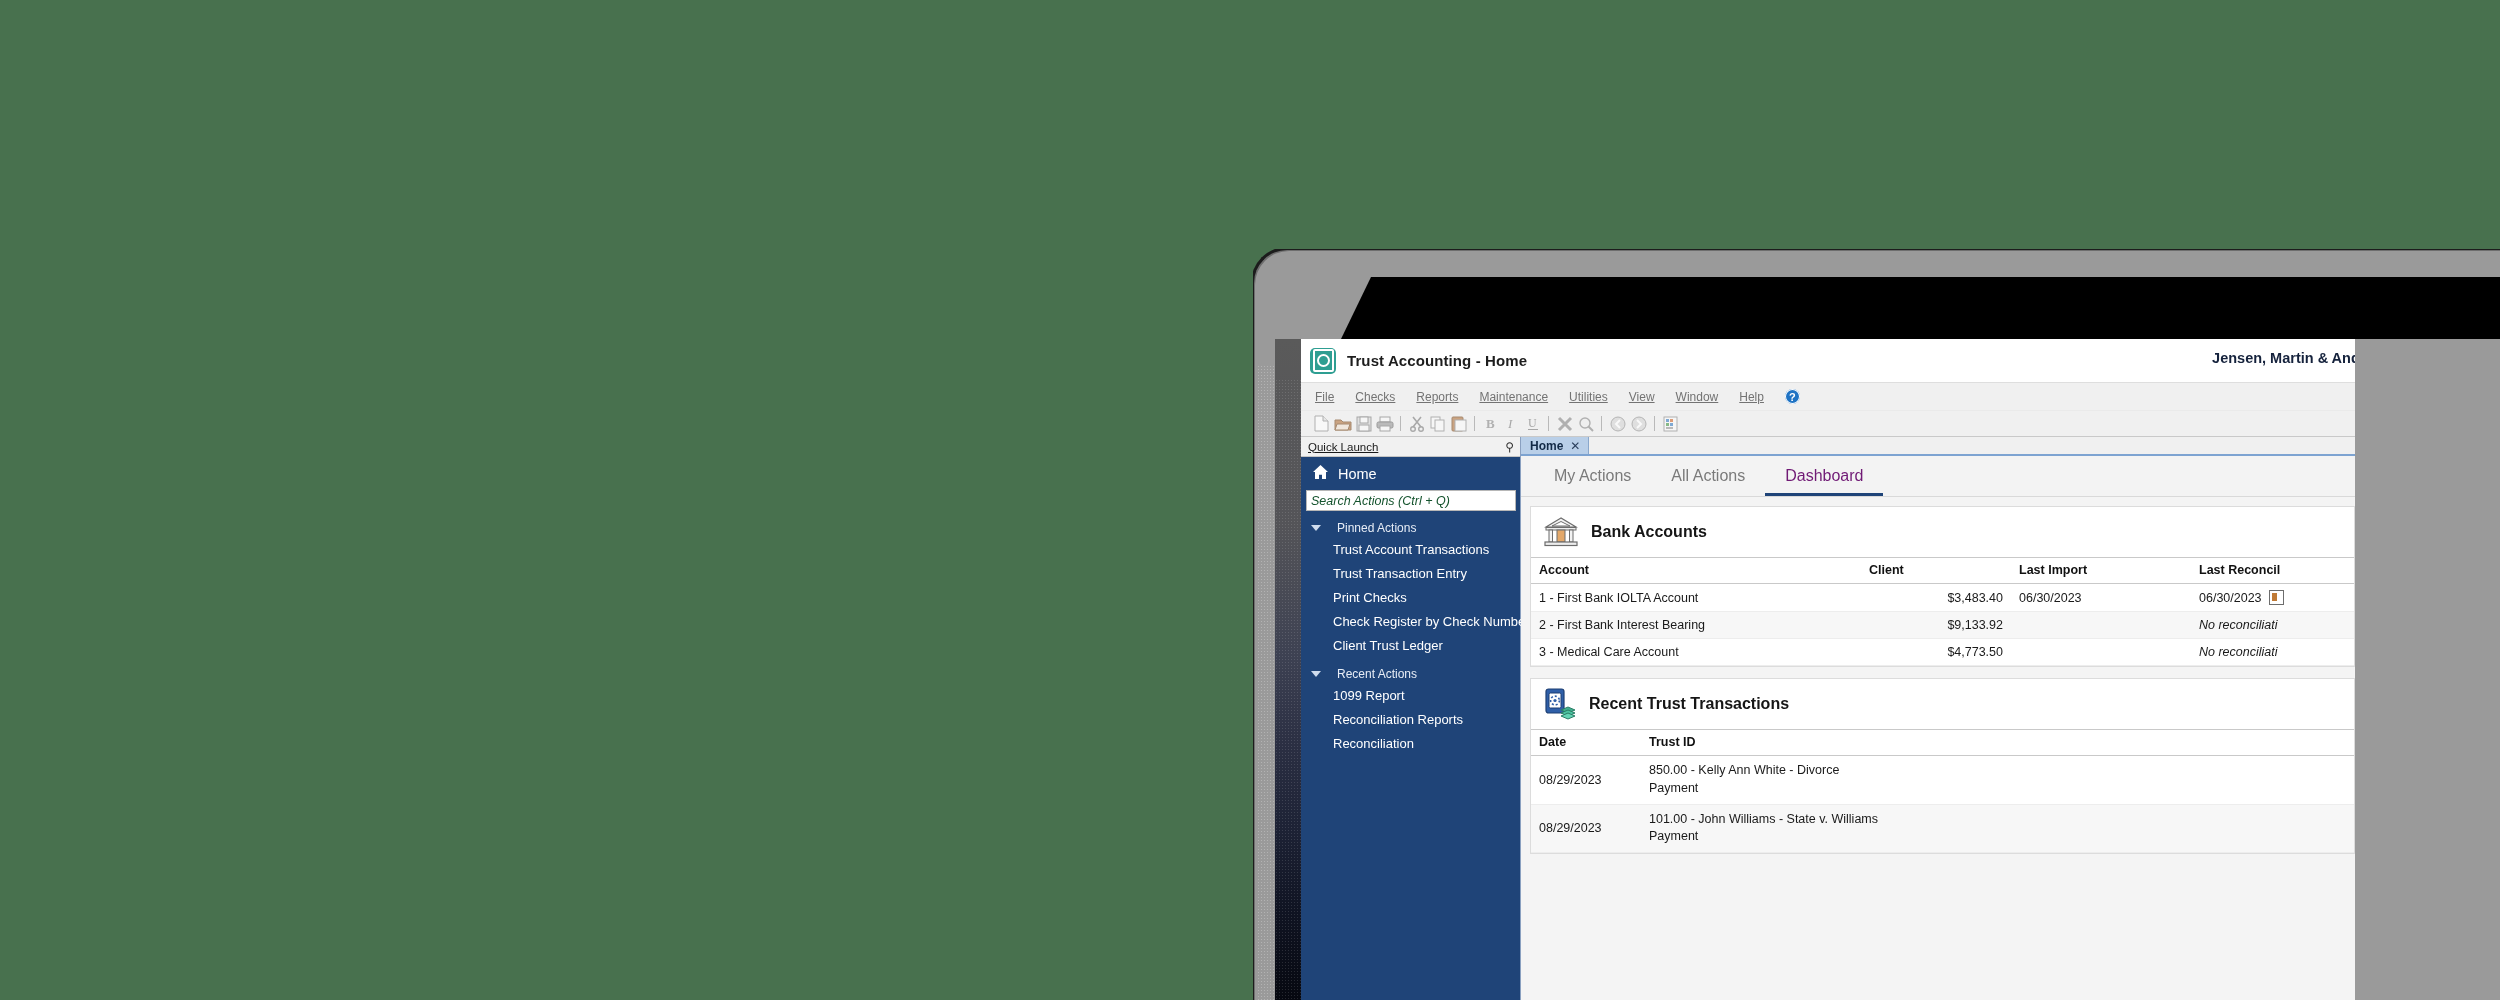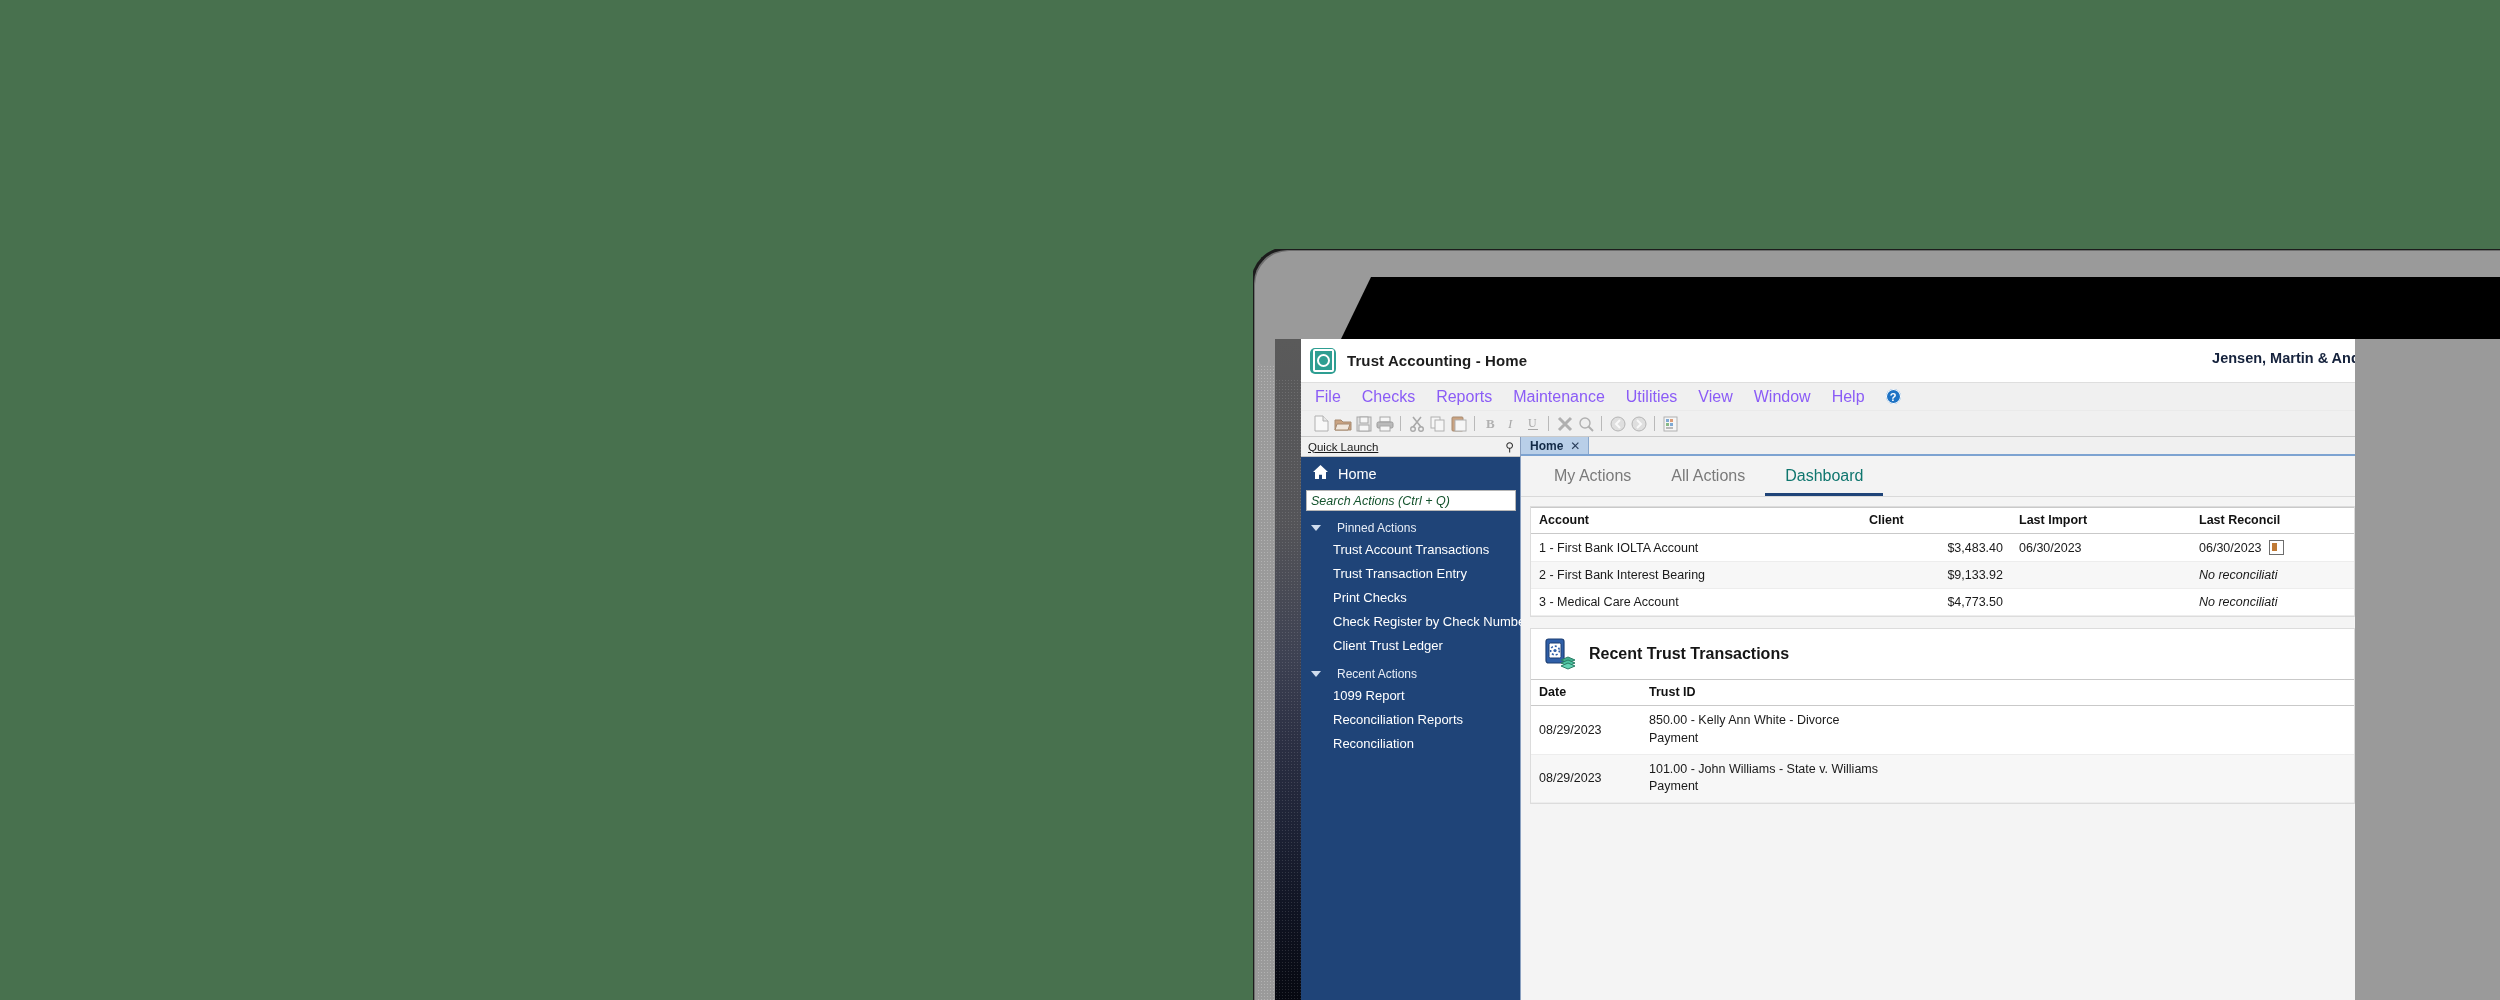--- a/index.html
+++ b/index.html
@@ -119,21 +119,21 @@
   }
 
   
   .menubar{
     height:27px;background:#f0f0f0;
     display:flex;align-items:center;
     padding-left:14px;
     border-bottom:1px solid #eaeaea;
   }
   .menu-item{
-    font-size:16px;color:#8b5cf6;margin-right:21px;white-space:nowrap;cursor:default;
+    font-size:12px;color:#737373;margin-right:21px;white-space:nowrap;cursor:default;text-decoration:underline;
   }
   .help-badge{
     width:15px;height:15px;border-radius:50%;
     background:#1f73c4;color:#fff;font-size:11px;font-weight:700;
     display:flex;align-items:center;justify-content:center;
     box-shadow:0 0 0 1px #ffffff inset;
   }
 
   
   .toolbar{
@@ -212,21 +212,21 @@
     display:flex;align-items:flex-end;
     padding-left:13px;gap:0;
     border-bottom:1px solid #d9d9d9;
   }
   .subtab{
     font-size:16px;color:#7a7a7a;
     padding:0 20px 8px 20px;
     border-bottom:3px solid transparent;
     white-space:nowrap;cursor:default;
   }
-  .subtab.active{color:#0f766e;border-bottom-color:#1f4478;}
+  .subtab.active{color:#701a75;border-bottom-color:#1f4478;}
 
   .scroller{
     flex:1;background:#f4f4f4;padding:9px 0 0 9px;overflow:hidden;
   }
   .card{
     background:#fff;border:1px solid #dcdcdc;
     margin-bottom:11px;
   }
   .card-head{
     display:flex;align-items:center;gap:13px;
@@ -458,20 +458,34 @@
 
         <div class="subtabs">
           <div class="subtab">My Actions</div>
           <div class="subtab">All Actions</div>
           <div class="subtab active">Dashboard</div>
         </div>
 
         <div class="scroller">
 
           <div class="card">
+            <div class="card-head">
+              <span class="bank-ico">
+                <svg width="34" height="32" viewBox="0 0 34 32">
+                  <path d="M17 2L2 11h30z" fill="#f3f3f3" stroke="#6d6d6d" stroke-width="1.2"></path>
+                  <path d="M17 5.5L8 10h18z" fill="#fff" stroke="#6d6d6d" stroke-width="1"></path>
+                  <rect x="2" y="11.5" width="30" height="2.5" fill="#ededed" stroke="#6d6d6d" stroke-width="1"></rect>
+                  <rect x="5" y="14" width="3.5" height="12" fill="#f3f3f3" stroke="#6d6d6d" stroke-width="1"></rect>
+                  <rect x="25.5" y="14" width="3.5" height="12" fill="#f3f3f3" stroke="#6d6d6d" stroke-width="1"></rect>
+                  <rect x="13" y="14" width="8" height="12" fill="#e3a86a" stroke="#6d6d6d" stroke-width="1"></rect>
+                  <rect x="1" y="26" width="32" height="3.5" fill="#ededed" stroke="#6d6d6d" stroke-width="1.2"></rect>
+                </svg>
+              </span>
+              <span class="card-title">Bank Accounts</span>
+            </div>
             <table class="grid">
               <colgroup>
                   <col style="width:330px">
                   <col style="width:150px">
                   <col style="width:180px">
                   <col>
                 </colgroup>
               <thead>
                 <tr>
                   <th>Account</th>

